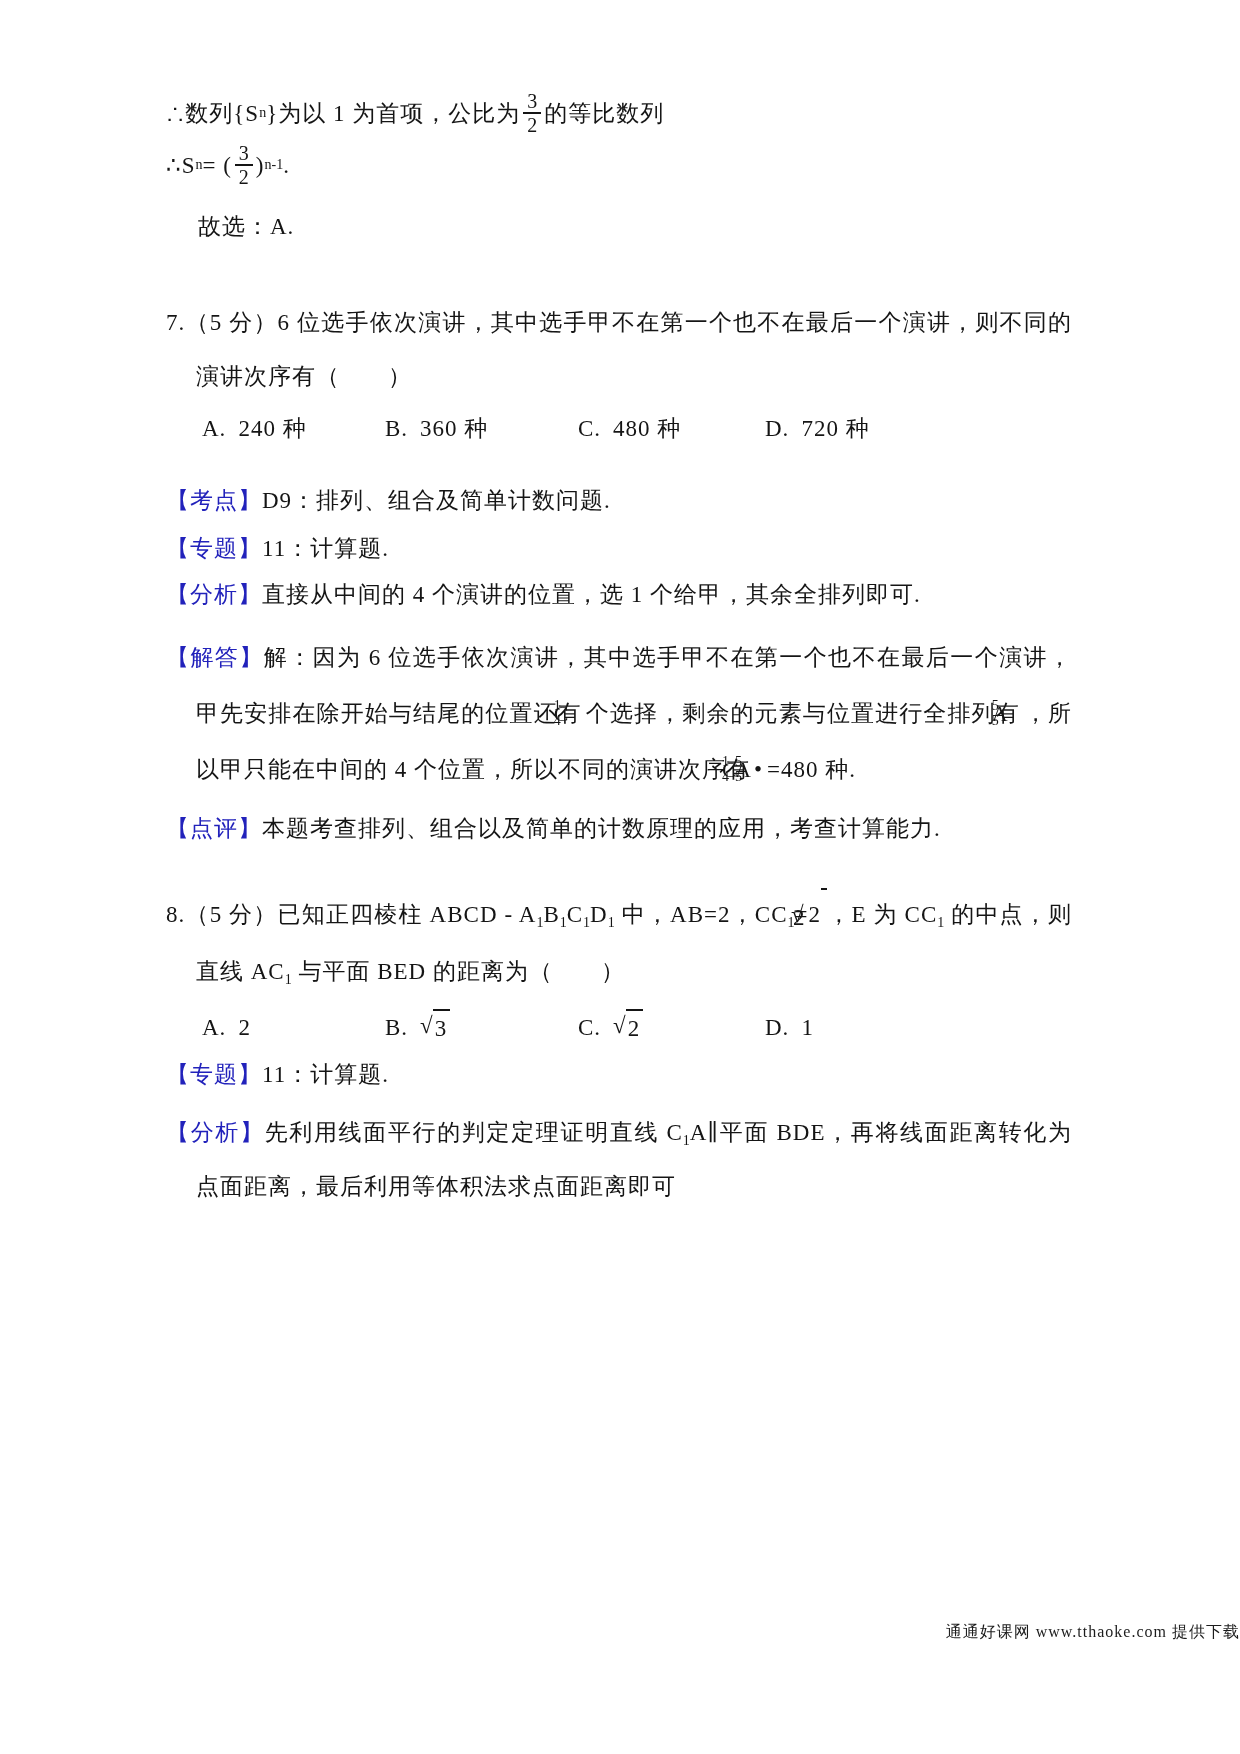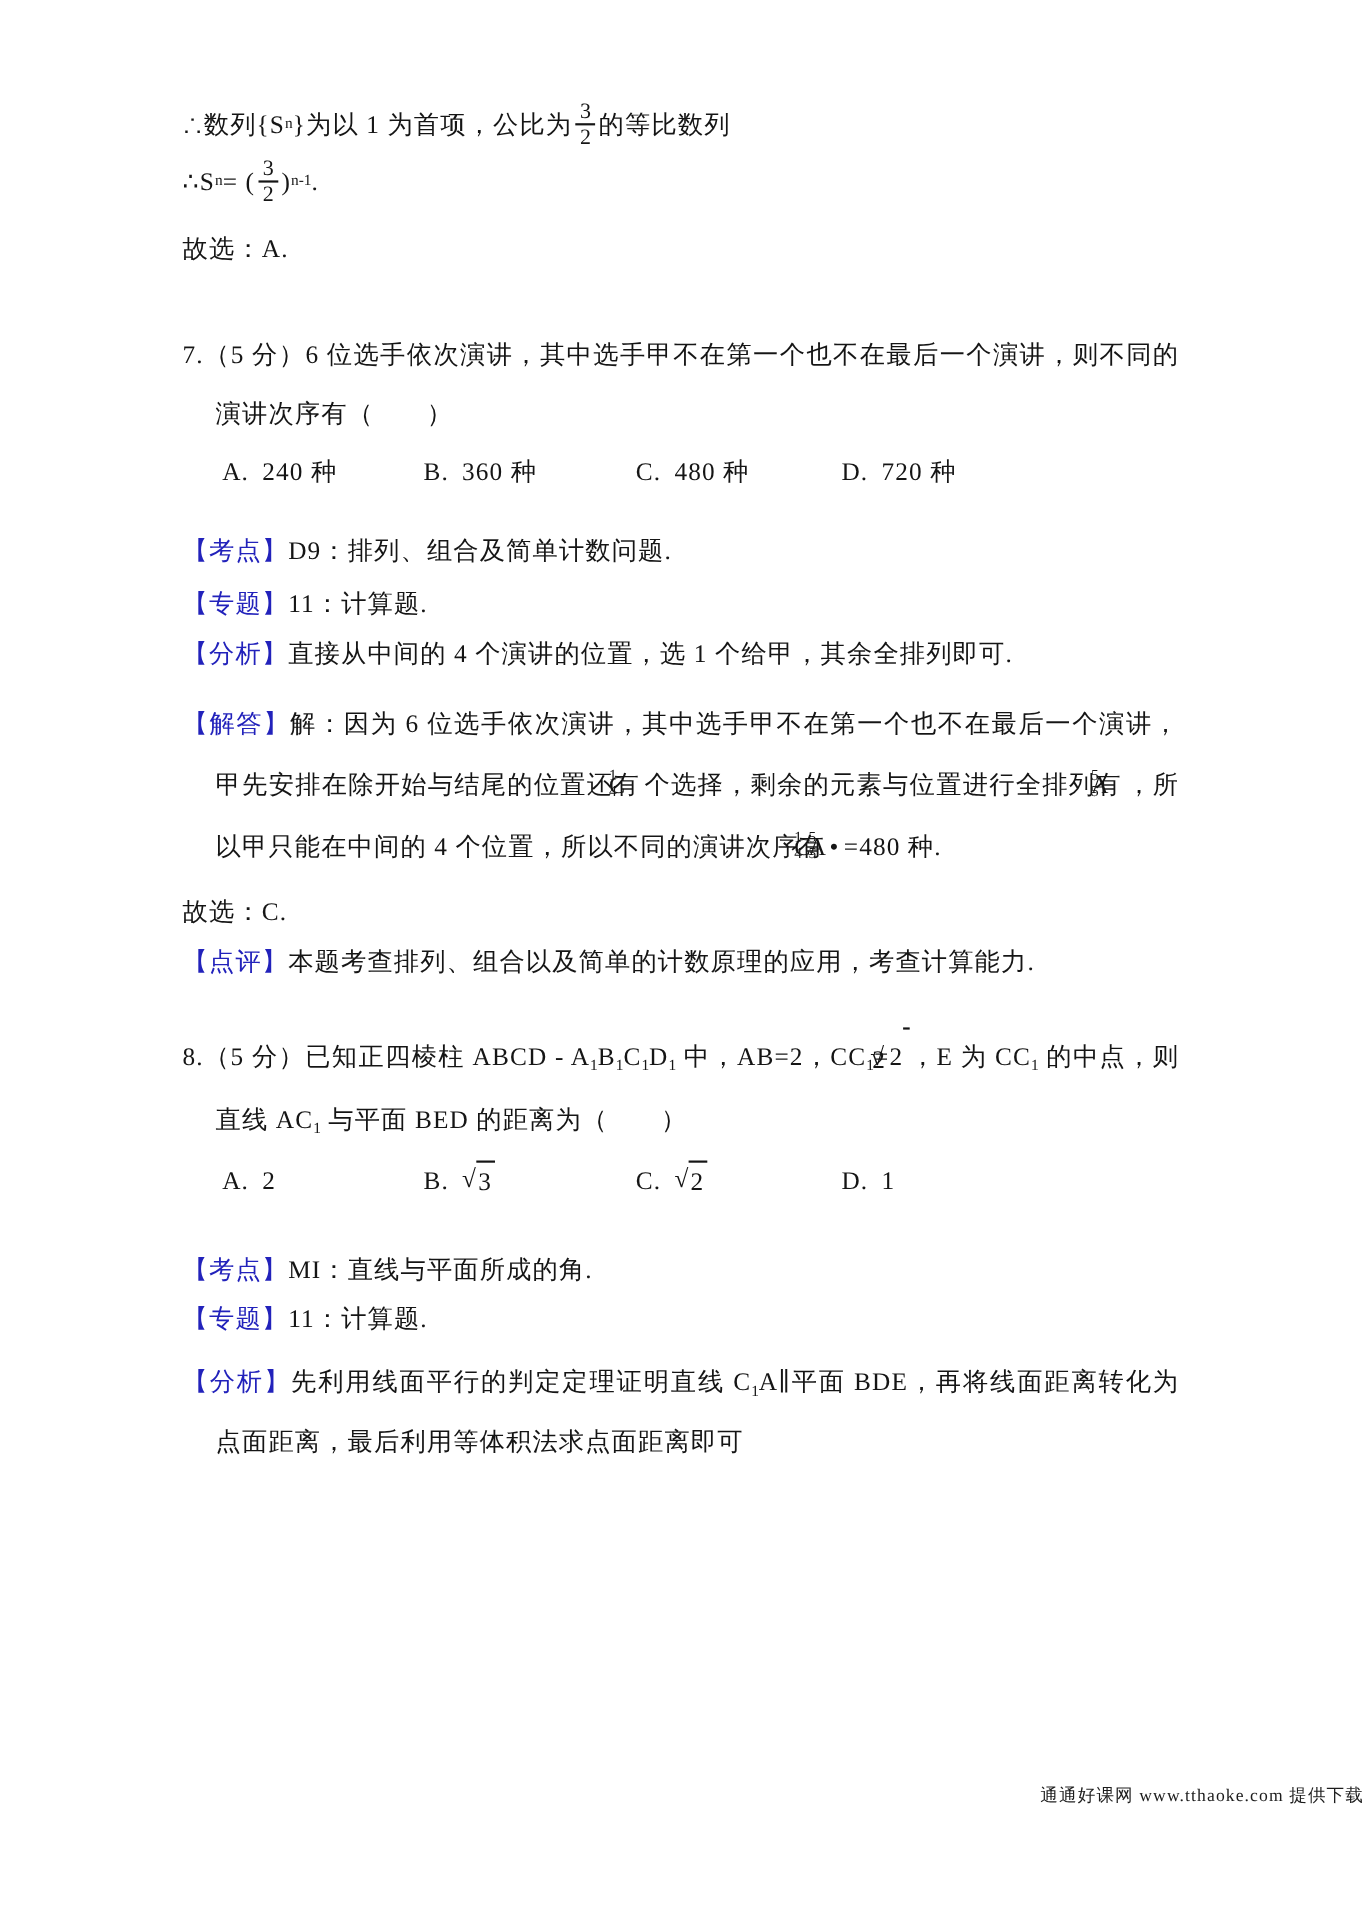--- a/index.html
+++ b/index.html
@@ -32,21 +32,21 @@
   .radicand { border-top: 2px solid var(--ink); padding: 1px 4px 0 2px; }
   .opt-row { display: grid; grid-template-columns: 183px 193px 187px 1fr;
              margin-left: 36px; line-height: 34px; }
   .opt { display: inline-flex; align-items: center; }
   .opt .olabel { margin-right: 12px; }
   .footer { position: absolute; top: 1622px; left: 0; width: 100%;
             text-align: right; font-size: 16px; color: #1c1c1c; letter-spacing: 1px; }
   
   .mt6  { margin-top: 6px; }  .mt8  { margin-top: 8px; }  .mt10 { margin-top: 10px; }
   .mt14 { margin-top: 14px; } .mt16 { margin-top: 16px; } .mt18 { margin-top: 18px; }
-  .mt20 { margin-top: 20px; } .mt24 { margin-top: 24px; }
+  .mt20 { margin-top: 20px; } .mt24 { margin-top: 24px; margin-left: 32px; }
   .mt40 { margin-top: 40px; } .mt44 { margin-top: 44px; } .mt48 { margin-top: 48px; }
   .mt54 { margin-top: 54px; }
   .jieda-para { line-height: 56px; }
 </style>
 </head>
 <body>
 
 <div class="page">
 
   <div class="math-line">∴数列{S<sub>n</sub>}为以 1 为首项，公比为<span class="frac">
@@ -116,21 +116,20 @@
           </span>
         </span>•<span class="sswrap">
           <span class="ssbase">A</span>
           <span class="sscol">
             <span class="ssup">5</span>
             <span class="ssdn">5</span>
           </span>
         </span>=480 种.</span>
   </div>
 
-  <div class="para single mt16">故选：C.</div>
 
   <div class="para single mt16">
     <span class="lbl">【点评】</span><span>本题考查排列、组合以及简单的计数原理的应用，考查计算能力.</span>
   </div>
 
   <div class="para hang mt44">8.（5 分）已知正四棱柱 ABCD - A<sub>1</sub>B<sub>1</sub>C<sub>1</sub>D<sub>1</sub> 中，AB=2，CC<sub>1</sub>=2<span class="sqrt">
         <span class="rad">√</span>
         <span class="radicand">2</span>
       </span>，E 为 CC<sub>1</sub> 的中点，则直线 AC<sub>1</sub> 与平面 BED 的距离为（　　）</div>
 
@@ -152,23 +151,20 @@
             <span class="rad">√</span>
             <span class="radicand">2</span>
           </span></span>
     </span>
     <span class="opt">
       <span class="olabel">D.</span>
       <span>1</span>
     </span>
   </div>
 
-  <div class="para single mt48">
-    <span class="lbl">【考点】</span><span>MI：直线与平面所成的角.</span>
-  </div>
 
   <div class="para single mt14">
     <span class="lbl">【专题】</span><span>11：计算题.</span>
   </div>
 
   <div class="para hang mt16">
     <span class="lbl">【分析】</span><span>先利用线面平行的判定定理证明直线 C<sub>1</sub>A∥平面 BDE，再将线面距离转化为点面距离，最后利用等体积法求点面距离即可</span>
   </div>
 
 </div>

